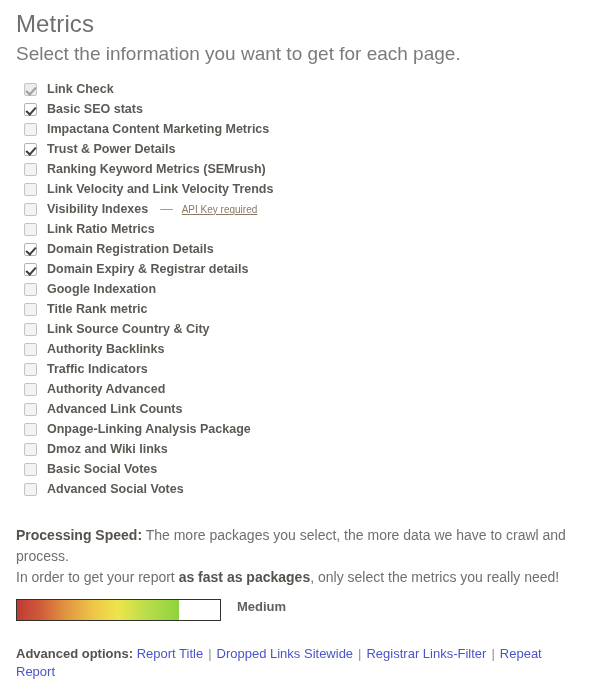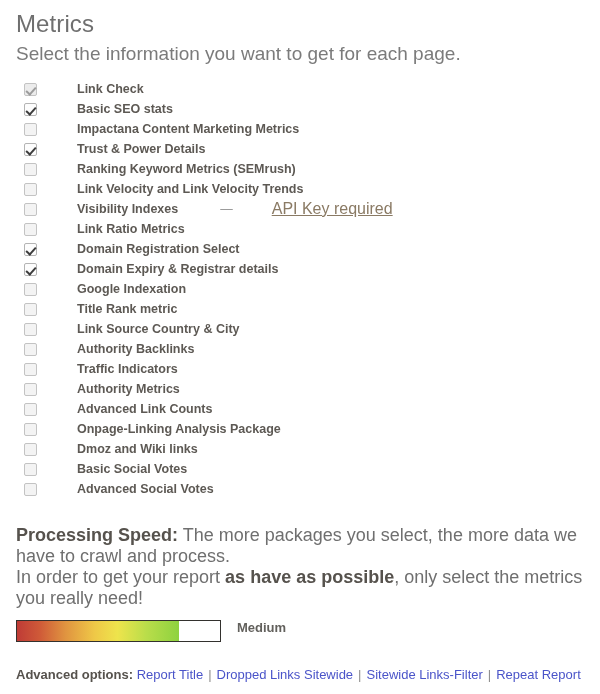--- a/index.html
+++ b/index.html
@@ -41,21 +41,20 @@
     margin: 0;
     padding: 0;
     list-style: none;
     margin-top: 16px;
   }
   .metric-row {
     display: flex;
     align-items: center;
     height: 20px;
     padding-left: 8px;
-    gap: 30px;
   }
   .cbox {
     position: relative;
     width: 13px;
     height: 13px;
     flex: 0 0 13px;
     box-sizing: border-box;
     border: 1px solid #b4b4b4;
     border-radius: 2px;
     background: #fdfdfd;
@@ -92,28 +91,28 @@
     color: #5d5954;
     line-height: 14px;
     white-space: nowrap;
   }
   .dash {
     font-size: 12.5px;
     color: #8d8d8d;
     margin: 0 9px 0 12px;
   }
   .api-link {
-    font-size: 16px;
+    font-size: 10px;
     color: #8a7a64;
     text-decoration: underline;
     cursor: pointer;
   }
   .speed-note {
     margin-top: 26px;
-    font-size: 18px;
+    font-size: 14px;
     color: #6f6f6f;
     line-height: 21px;
   }
   .speed-note b {
     color: #56524d;
   }
   .speed-row {
     display: flex;
     align-items: flex-start;
     margin-top: 11px;
@@ -219,21 +218,21 @@
         <span class="metric-label">Visibility Indexes</span>
         <span class="dash">—</span>
         <span class="api-link">API Key required</span>
       </li>
       <li class="metric-row">
         <span class="cbox empty"></span>
         <span class="metric-label">Link Ratio Metrics</span>
       </li>
       <li class="metric-row">
         <span class="cbox checked"></span>
-        <span class="metric-label">Domain Registration Select</span>
+        <span class="metric-label">Domain Registration Details</span>
       </li>
       <li class="metric-row">
         <span class="cbox checked"></span>
         <span class="metric-label">Domain Expiry &amp; Registrar details</span>
       </li>
       <li class="metric-row">
         <span class="cbox empty"></span>
         <span class="metric-label">Google Indexation</span>
       </li>
       <li class="metric-row">
@@ -247,21 +246,21 @@
       <li class="metric-row">
         <span class="cbox empty"></span>
         <span class="metric-label">Authority Backlinks</span>
       </li>
       <li class="metric-row">
         <span class="cbox empty"></span>
         <span class="metric-label">Traffic Indicators</span>
       </li>
       <li class="metric-row">
         <span class="cbox empty"></span>
-        <span class="metric-label">Authority Metrics</span>
+        <span class="metric-label">Authority Advanced</span>
       </li>
       <li class="metric-row">
         <span class="cbox empty"></span>
         <span class="metric-label">Advanced Link Counts</span>
       </li>
       <li class="metric-row">
         <span class="cbox empty"></span>
         <span class="metric-label">Onpage-Linking Analysis Package</span>
       </li>
       <li class="metric-row">
@@ -276,31 +275,31 @@
         <span class="cbox empty"></span>
         <span class="metric-label">Advanced Social Votes</span>
       </li>
     </ul>
 
   <div class="speed-note">
     <div>
       <b>Processing Speed:</b><span> The more packages you select, the more data we have to crawl and process.</span>
     </div>
     <div>
-      <span>In order to get your report </span><b>as have as possible</b><span>, only select the metrics you really need!</span>
+      <span>In order to get your report </span><b>as fast as packages</b><span>, only select the metrics you really need!</span>
     </div>
   </div>
 
   <div class="speed-row">
     <div class="gauge">
       <div class="gauge-fill" id="gauge-fill" style="width: 80%;"></div>
     </div>
     <span class="speed-value">Medium</span>
   </div>
 
   <div class="advanced-row">
     <span class="adv-label">Advanced options:</span>
-    <span id="advanced-links"> <span class="adv-link">Report Title</span><span class="sep">|</span><span class="adv-link">Dropped Links Sitewide</span><span class="sep">|</span><span class="adv-link">Sitewide Links-Filter</span><span class="sep">|</span><span class="adv-link">Repeat Report</span></span>
+    <span id="advanced-links"> <span class="adv-link">Report Title</span><span class="sep">|</span><span class="adv-link">Dropped Links Sitewide</span><span class="sep">|</span><span class="adv-link">Registrar Links-Filter</span><span class="sep">|</span><span class="adv-link">Repeat Report</span></span>
   </div>
 
   <button class="run-button">Run Report</button>
 
 </div>
 
 </body></html>

